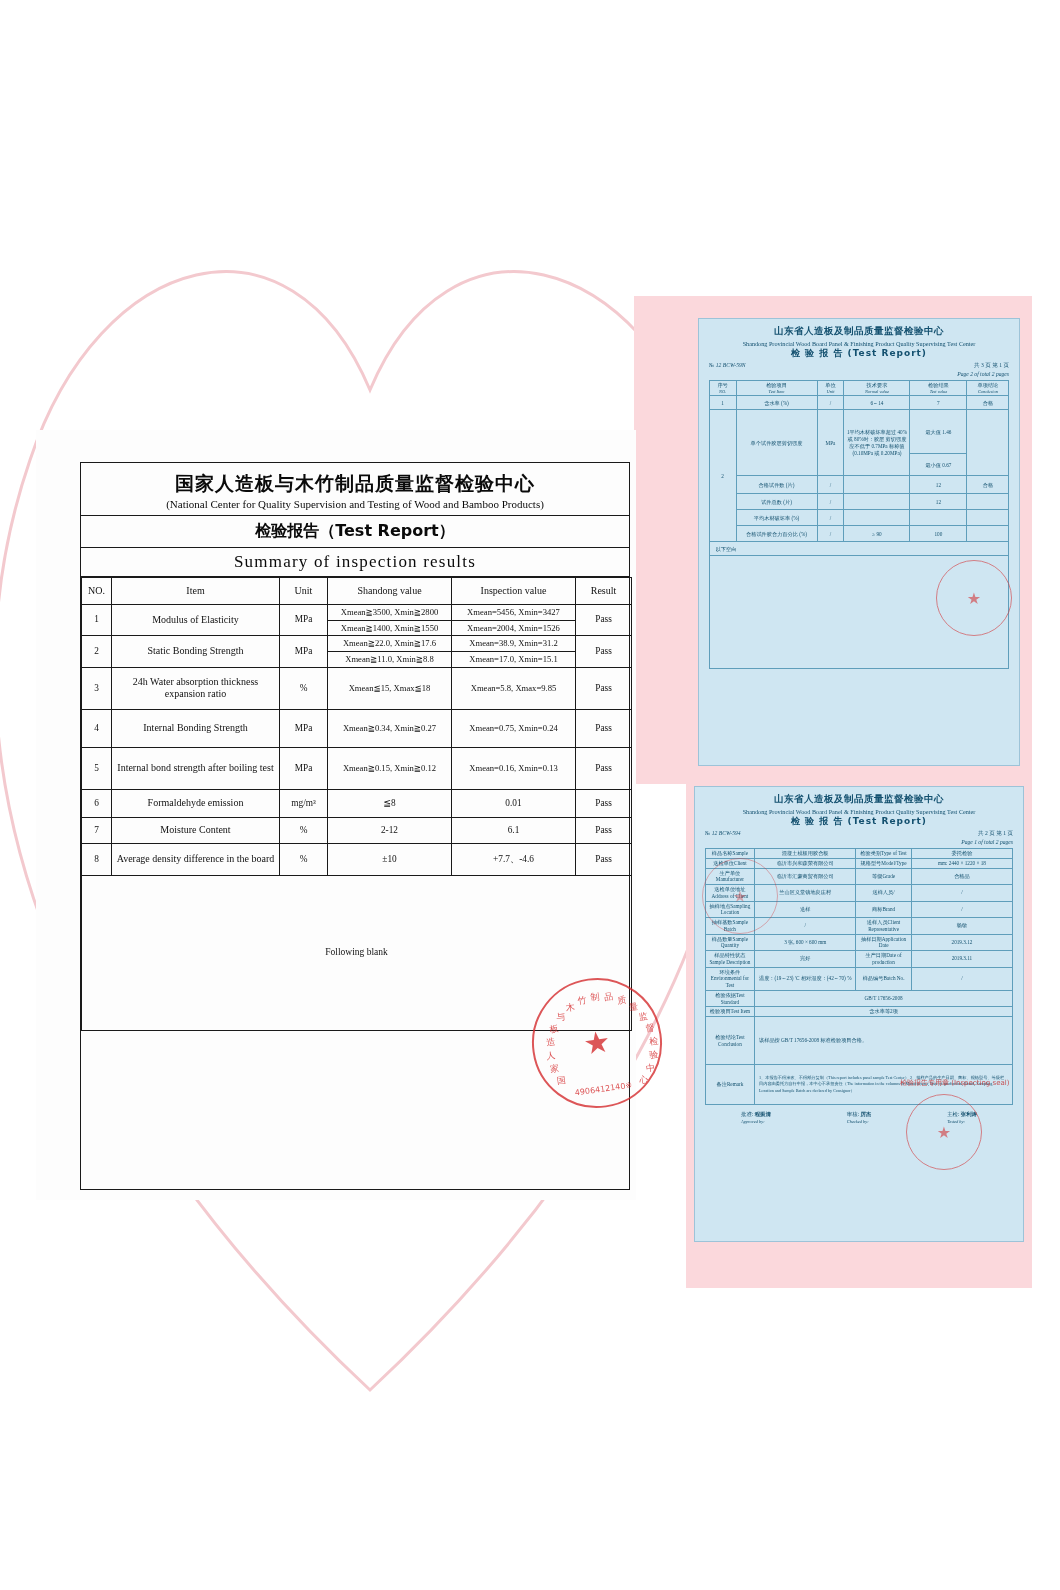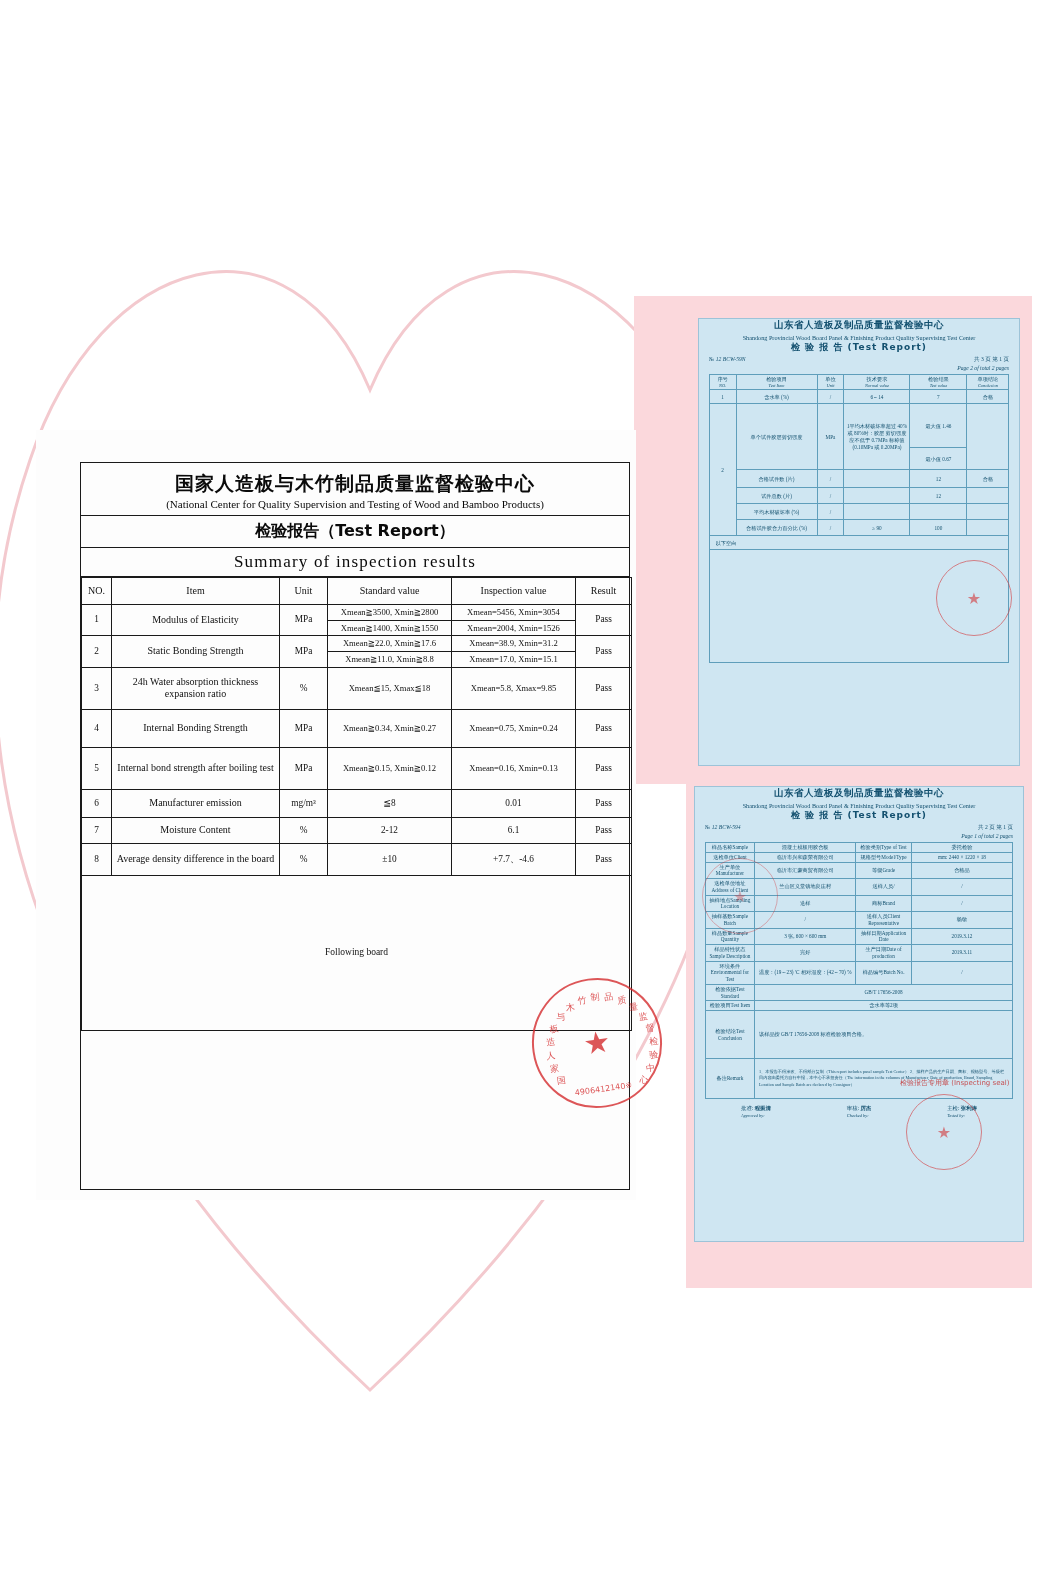--- a/index.html
+++ b/index.html
@@ -179,20 +179,21 @@
     background: #cfe6f2;
     border: 1px solid #9dc3d8;
     box-sizing: border-box;
     overflow: hidden;
   }
   .thumb.t1 { left: 698px; top: 318px; width: 322px; height: 448px; }
   .thumb.t2 { left: 694px; top: 786px; width: 330px; height: 456px; }
 
   .th-head {
     text-align: center;
+    padding-top: 6px;
     color: #13506f;
   }
   .th-head .l1 {
     font-family: "DejaVu Sans", sans-serif;
     font-size: 9.5px;
     font-weight: bold;
     letter-spacing: 0.5px;
   }
   .th-head .l2 { font-size: 6.2px; margin-top: 2px; }
   .th-head .l3 {
@@ -294,33 +295,33 @@
           <col class="col-unit">
         <col class="col-std">
           <col class="col-insp">
           <col class="col-res">
       </colgroup>
       <thead>
         <tr>
           <th>NO.</th>
           <th colspan="1">Item</th>
           <th>Unit</th>
-          <th>Standard value</th>
+          <th>Shandong value</th>
           <th>Inspection value</th>
           <th>Result</th>
         </tr>
       </thead>
       <tbody>
 
         <tr>
           <td rowspan="2">1</td>
           <td rowspan="2" class="item-label" style="width:100px">Modulus of Elasticity</td>
           <td rowspan="2">MPa</td>
           <td class="val">Xmean≧3500, Xmin≧2800</td>
-          <td class="val">Xmean=5456, Xmin=3054</td>
+          <td class="val">Xmean=5456, Xmin=3427</td>
           <td rowspan="2">Pass</td>
         </tr>
         <tr>
           <td class="val">Xmean≧1400, Xmin≧1550</td>
           <td class="val">Xmean=2004, Xmin=1526</td>
         </tr>
 
         <tr>
           <td rowspan="2">2</td>
           <td rowspan="2" class="item-label">Static Bonding Strength</td>
@@ -356,21 +357,21 @@
           <td>5</td>
           <td class="item-label">Internal bond strength after boiling test</td>
           <td>MPa</td>
           <td class="val">Xmean≧0.15, Xmin≧0.12</td>
           <td class="val">Xmean=0.16, Xmin=0.13</td>
           <td>Pass</td>
         </tr>
 
         <tr style="height:28px">
           <td>6</td>
-          <td class="item-label">Manufacturer emission</td>
+          <td class="item-label">Formaldehyde emission</td>
           <td>mg/m³</td>
           <td>≦8</td>
           <td>0.01</td>
           <td>Pass</td>
         </tr>
 
         <tr style="height:26px">
           <td>7</td>
           <td class="item-label">Moisture Content</td>
           <td>%</td>
@@ -382,21 +383,21 @@
         <tr style="height:32px">
           <td>8</td>
           <td class="item-label">Average density difference in the board</td>
           <td>%</td>
           <td>±10</td>
           <td>+7.7、-4.6</td>
           <td>Pass</td>
         </tr>
 
         <tr class="blank-row">
-          <td colspan="6">Following board</td>
+          <td colspan="6">Following blank</td>
         </tr>
       </tbody>
     </table>
   </div>
 
   <div class="stamp">
     <div class="star">★</div>
     <div class="ring-text">
       <span style="transform:rotate(-120deg) translate(0,-52px) rotate(120deg)">国</span>
       <span style="transform:rotate(-105deg) translate(0,-52px) rotate(105deg)">家</span>

